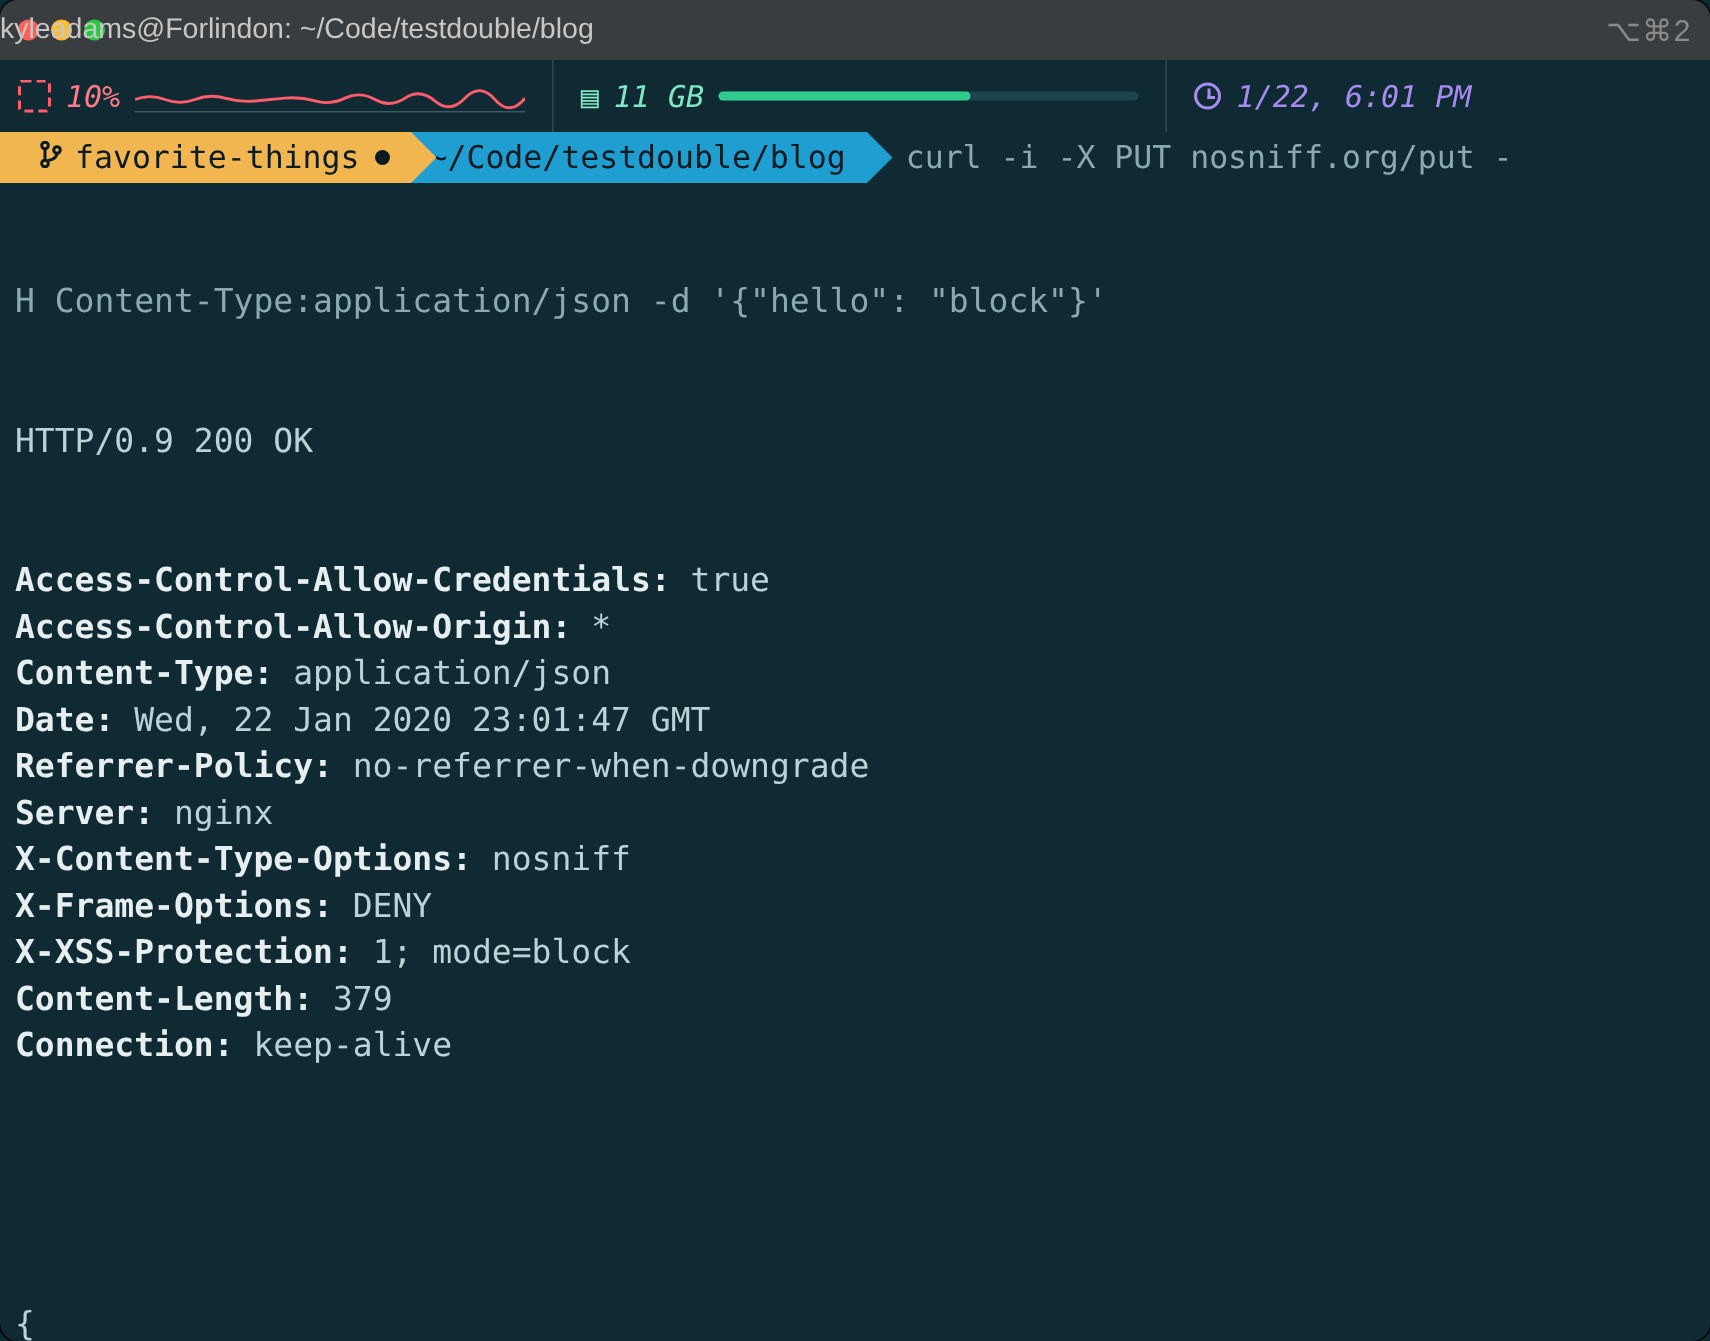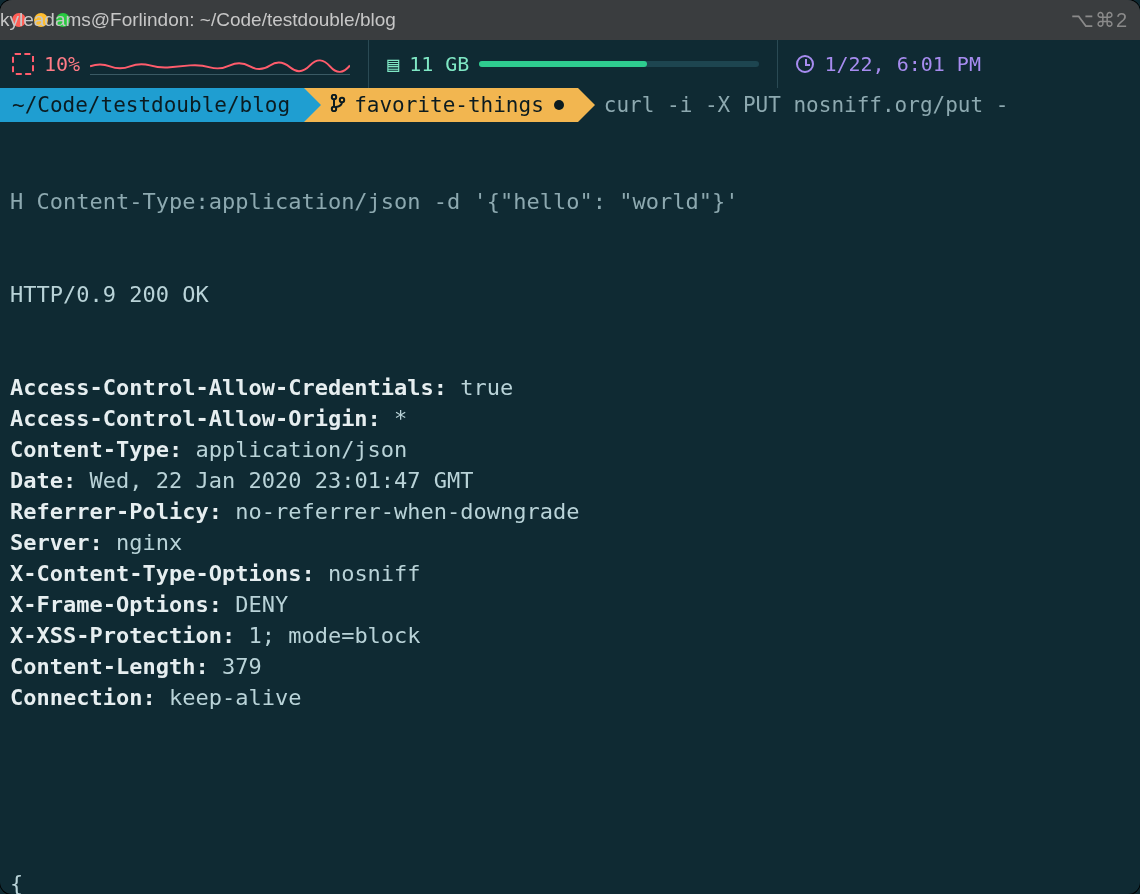--- a/index.html
+++ b/index.html
@@ -56,20 +56,21 @@
     gap: 18px;
     border-bottom: 0;
   }
   .status-seg {
     display: flex;
     align-items: center;
     gap: 10px;
     padding-right: 18px;
     border-right: 1px solid #2a4a54;
     height: 100%;
+    font-style: italic;
   }
   .status-seg:last-child { border-right: none; justify-content: center; }
   .cpu-icon {
     width: 22px; height: 22px;
     border: 2px dashed #ff5c6c;
     border-radius: 3px;
   }
   .cpu-text { color: #ff7b86; font-size: 20px; }
   .sparkline {
     width: 260px;
@@ -216,41 +217,41 @@
       <span class="mem-text">11 GB</span>
       <div class="mem-bar"></div>
     </div>
     <div class="status-seg">
       <span class="clock-icon"></span>
       <span class="clock-text">1/22, 6:01 PM</span>
     </div>
   </div>
 
   <div class="prompt-row">
-    <div class="chev chev-path">
-      <span>~/Code/testdouble/blog</span>
-    </div>
     <div class="chev chev-branch">
       <span class="branch-icon">
         <svg width="16" height="18" viewBox="0 0 16 18">
           <circle cx="4" cy="3" r="2.2" fill="none" stroke="#0b1b20" stroke-width="2"></circle>
           <circle cx="4" cy="15" r="2.2" fill="none" stroke="#0b1b20" stroke-width="2"></circle>
           <circle cx="12" cy="6" r="2.2" fill="none" stroke="#0b1b20" stroke-width="2"></circle>
           <path d="M4 5 V13 M12 8 Q12 12 6 13" fill="none" stroke="#0b1b20" stroke-width="2"></path>
         </svg>
       </span>
       <span>favorite-things</span>
       <span class="dirty-dot"></span>
     </div>
+    <div class="chev chev-path">
+      <span>~/Code/testdouble/blog</span>
+    </div>
     <div class="cmd-area dim">
       <span>curl -i -X PUT nosniff.org/put -</span>
     </div>
   </div>
 
   <div class="terminal-body">
-    <div class="line dim">H Content-Type:application/json -d '{"hello": "world"}'</div>
+    <div class="line dim">H Content-Type:application/json -d '{"hello": "block"}'</div>
     <div class="line val">HTTP/0.9 200 OK</div>
     <div id="headers-container"><div class="line"><span class="hdr">Access-Control-Allow-Credentials:</span><span class="val"> true</span></div><div class="line"><span class="hdr">Access-Control-Allow-Origin:</span><span class="val"> *</span></div><div class="line"><span class="hdr">Content-Type:</span><span class="val"> application/json</span></div><div class="line"><span class="hdr">Date:</span><span class="val"> Wed, 22 Jan 2020 23:01:47 GMT</span></div><div class="line"><span class="hdr">Referrer-Policy:</span><span class="val"> no-referrer-when-downgrade</span></div><div class="line"><span class="hdr">Server:</span><span class="val"> nginx</span></div><div class="line"><span class="hdr">X-Content-Type-Options:</span><span class="val"> nosniff</span></div><div class="line"><span class="hdr">X-Frame-Options:</span><span class="val"> DENY</span></div><div class="line"><span class="hdr">X-XSS-Protection:</span><span class="val"> 1; mode=block</span></div><div class="line"><span class="hdr">Content-Length:</span><span class="val"> 379</span></div><div class="line"><span class="hdr">Connection:</span><span class="val"> keep-alive</span></div></div>
     <div class="line">&nbsp;</div>
     <div id="body-container"><div class="line json">{</div></div>
   </div>
 
 </div>
 
 </body></html>

